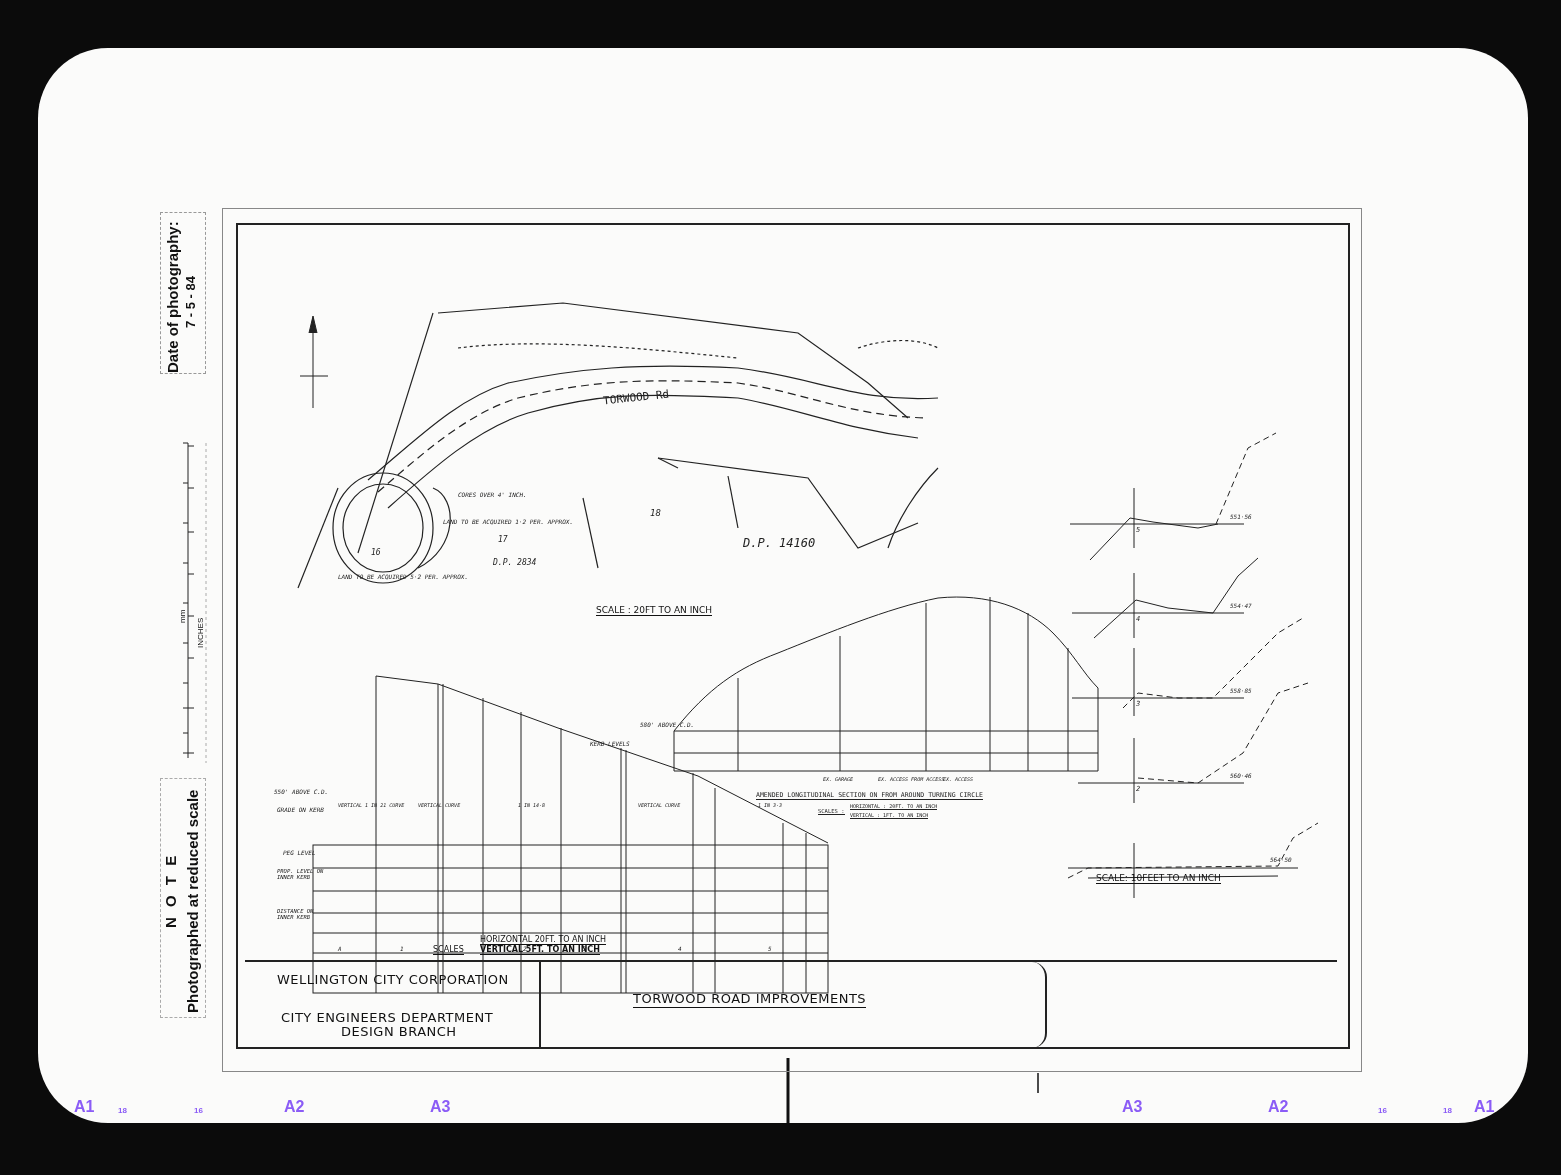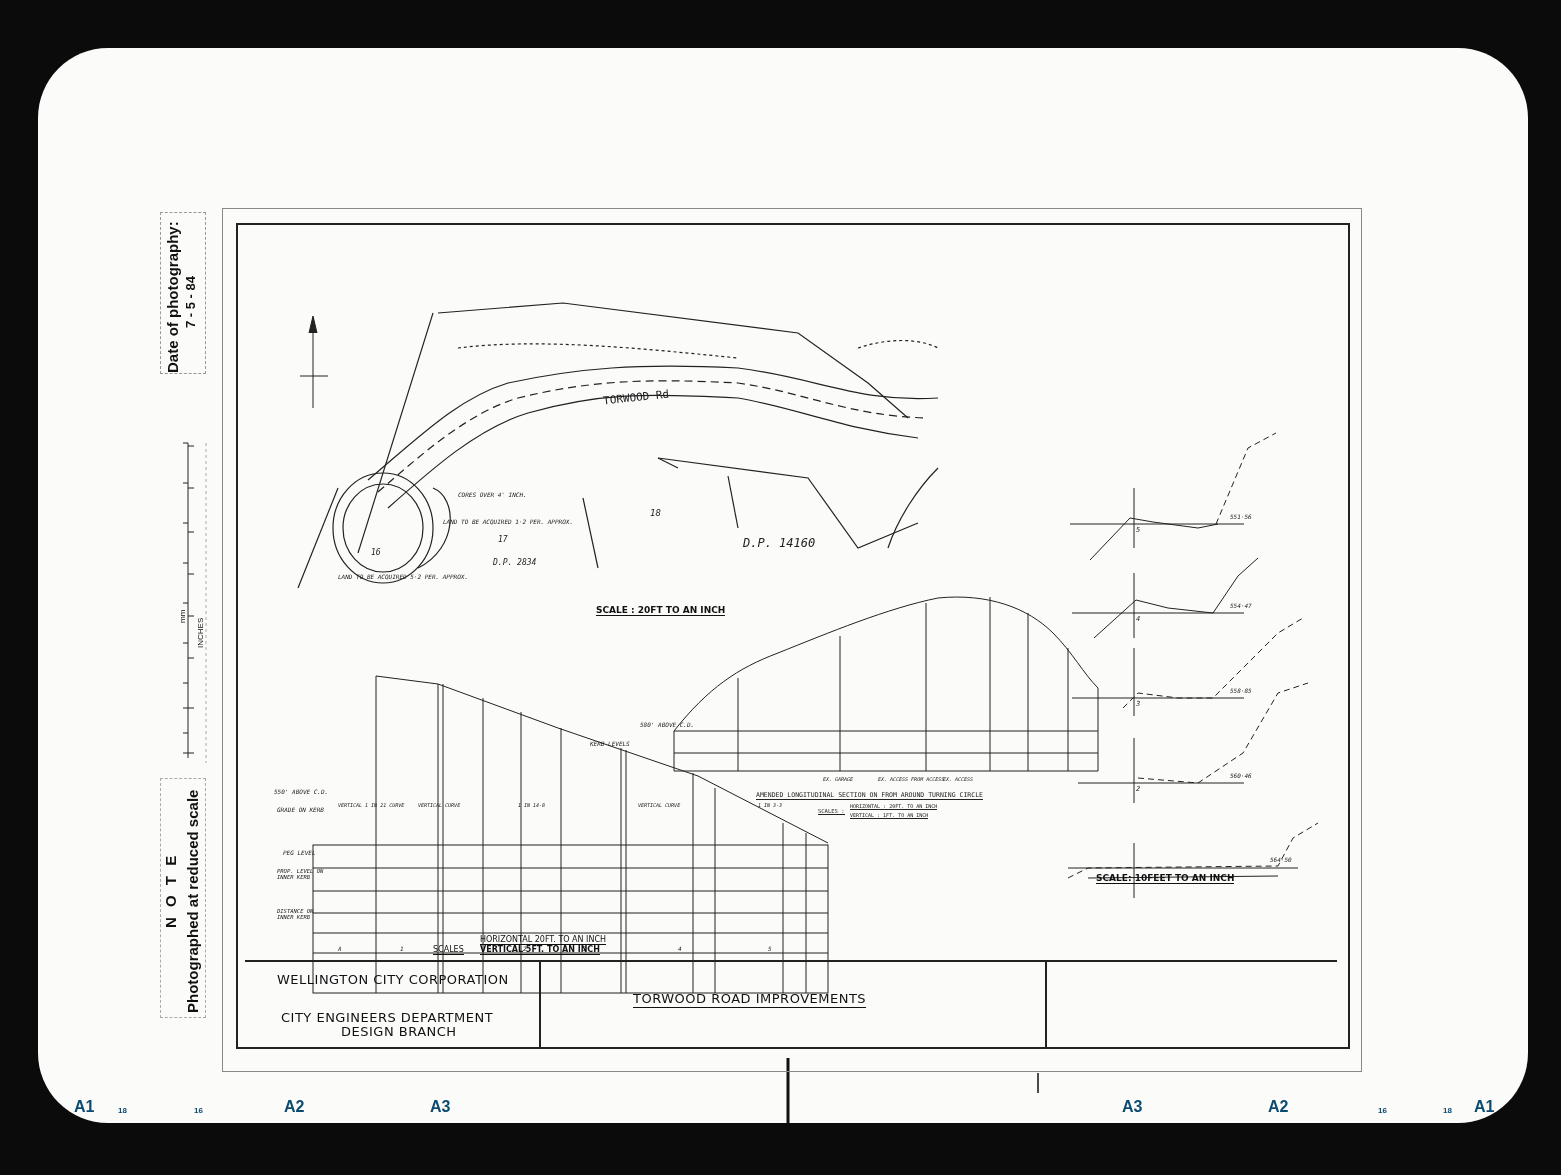--- a/index.html
+++ b/index.html
@@ -6,22 +6,22 @@
   body { width:1561px; height:1175px; background:#0b0b0b; position:relative; overflow:hidden; font-family:"Liberation Sans", sans-serif; }
   .sheet { position:absolute; left:38px; top:48px; width:1490px; height:1075px; background:#fbfbfa; border-radius:70px; overflow:hidden; }
   .abs { position:absolute; }
   .vert { position:absolute; transform-origin:left top; transform:rotate(-90deg); white-space:nowrap; color:#111; }
   .frame-outer { position:absolute; left:184px; top:160px; width:1138px; height:862px; border:1px solid #888; }
   .frame-inner { position:absolute; left:198px; top:175px; width:1110px; height:822px; border:2px solid #222; }
   .title-block { position:absolute; left:207px; top:912px; width:1092px; height:86px; border-top:2px solid #222; }
   .tb-cell { position:absolute; top:0; height:86px; border-right:2px solid #222; }
   .tb-line { font-family:"DejaVu Sans", sans-serif; font-size:13px; letter-spacing:0.5px; color:#111; position:absolute; white-space:nowrap; }
   .hand { font-family:"DejaVu Sans Mono", monospace; font-style:italic; color:#222; white-space:nowrap; }
-  .scale-label { font-family:"DejaVu Sans", sans-serif; font-weight:bold; font-size:9px; color:#111; border-bottom:1px solid #111; white-space:nowrap; position:absolute; }
-  .bottom-mark { position:absolute; font-family:"Liberation Sans", sans-serif; font-weight:bold; color:#0c4a6e; }
+  .scale-label { font-family:"DejaVu Sans", sans-serif; font-weight:normal; font-size:9px; color:#111; border-bottom:1px solid #111; white-space:nowrap; position:absolute; }
+  .bottom-mark { position:absolute; font-family:"Liberation Sans", sans-serif; font-weight:bold; color:#8b5cf6; }
   .bottom-mark.big { font-size:16px; }
   .bottom-mark.small { font-size:8px; }
   svg { position:absolute; left:0; top:0; }
 </style>
 </head>
 <body>
 
 <div class="sheet">
 
   <div class="vert" style="left:126px; top:325px; font-size:15px; font-weight:bold;">Date of photography:</div>
@@ -199,21 +199,21 @@
   <div class="abs hand" style="left:1192px; top:724px; font-size:6px;">560·46</div>
   <div class="abs hand" style="left:1232px; top:808px; font-size:6px;">564·50</div>
   <div class="scale-label" style="left:1058px; top:825px;">SCALE: 10FEET  TO AN INCH</div>
 
   <div class="title-block">
     <div class="tb-cell" style="left:0; width:294px;">
       <div class="tb-line" style="left:32px; top:10px;">WELLINGTON CITY CORPORATION</div>
       <div class="tb-line" style="left:36px; top:48px;">CITY ENGINEERS DEPARTMENT</div>
       <div class="tb-line" style="left:96px; top:62px;">DESIGN BRANCH</div>
     </div>
-    <div class="tb-cell" style="left:294px; width:506px;">
+    <div class="tb-cell" style="left:294px; width:506px;border-radius:15px;">
       <div class="tb-line" style="left:94px; top:29px; border-bottom:1px solid #111; padding-bottom:1px;">TORWOOD ROAD IMPROVEMENTS</div>
     </div>
   </div>
 
   <div class="vert" style="left:124px; top:880px; font-size:15px; font-weight:bold; letter-spacing:3px;">N O T E</div>
   <div class="vert" style="left:146px; top:965px; font-size:15px; font-weight:bold;">Photographed at reduced scale</div>
   <div class="abs" style="left:122px; top:730px; width:44px; height:238px; border:1px dashed #aaa;"></div>
 
   <div class="bottom-mark big" style="left:36px; top:1050px;">A1</div>
   <div class="bottom-mark small" style="left:80px; top:1058px;">18</div>

